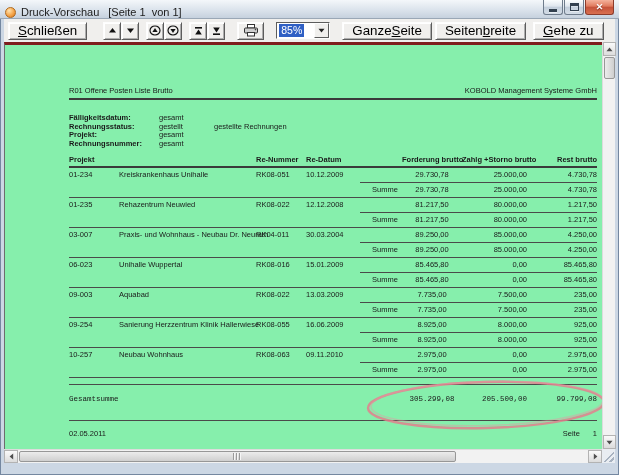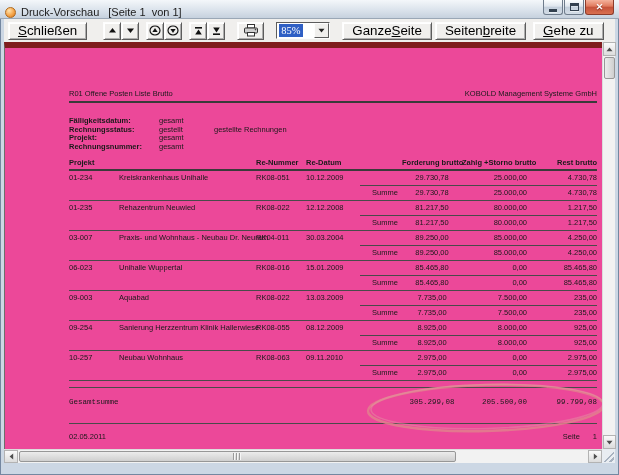--- a/index.html
+++ b/index.html
@@ -57,32 +57,32 @@
   }
   .tbtn-text{ padding:0 9px; }
   .tbtn-small{ width:18px; }
   .tbtn-print{ width:27px; }
   .sp16{ width:16px; } .sp8{ width:7px; } .sp12{ width:12px; } .sp4{ width:3px; }
   .combo{
     width:54px; height:17px; background:#fff; border:1px solid;
     border-color:#5c5c5c #fdfdfd #fdfdfd #5c5c5c;
     display:flex; align-items:stretch;
   }
-  .combo-value{ flex:1; display:flex; align-items:center; padding-left:2px;font-family:Liberation Serif, serif; }
+  .combo-value{ flex:1; display:flex; align-items:center; padding-left:2px; }
   .combo-sel{ background:#2f5fc4; color:#fff; padding:0 2px; font-size:10.5px; line-height:13px; }
   .combo-btn{
     width:15px; background:#f0efed; border:1px solid;
     border-color:#fdfdfd #5c5c5c #5c5c5c #fdfdfd;
     display:flex; align-items:center; justify-content:center;
   }
 
   
   .viewport{
     position:absolute; top:42px; left:4px; width:598px; height:407px;
-    background:#ec4899; border-top:6px solid #7f1d1d; border-left:1px solid #6d6d6d;
+    background:#86efac; border-top:3px solid #7f1d1d; border-left:1px solid #6d6d6d;
     overflow:hidden;
   }
   .page{
     position:absolute; inset:0; padding:41px 5px 0 64px;
     font-size:7.5px; color:#1a1a1a; line-height:9px;
   }
   .doc-head{ display:flex; justify-content:space-between; white-space:nowrap; }
   .head-line{ margin-top:3px; border-top:2px solid #3a3a3a; }
 
   .filters{ margin-top:14px; }
@@ -410,21 +410,21 @@
       <span class="c-rest b-r2">235,00</span>
     </div>
     <div class="row-sep"></div>
   </div>
 
   <div>
     <div class="trow">
       <span class="c-code b-code">09-254</span>
       <span class="c-name b-name">Sanierung Herzzentrum Klinik Hallerwiese</span>
       <span class="c-renr b-renr">RK08-055</span>
-      <span class="c-date b-date">08.12.2009</span>
+      <span class="c-date b-date">16.06.2009</span>
       <span class="c-sum"></span>
       <span class="c-ford b-f1">8.925,00</span>
       <span class="c-zahlg b-z1">8.000,00</span>
       <span class="c-rest b-r1">925,00</span>
     </div>
     <div class="num-sep"></div>
     <div class="trow">
       <span class="c-code"></span>
       <span class="c-name"></span>
       <span class="c-renr"></span>

